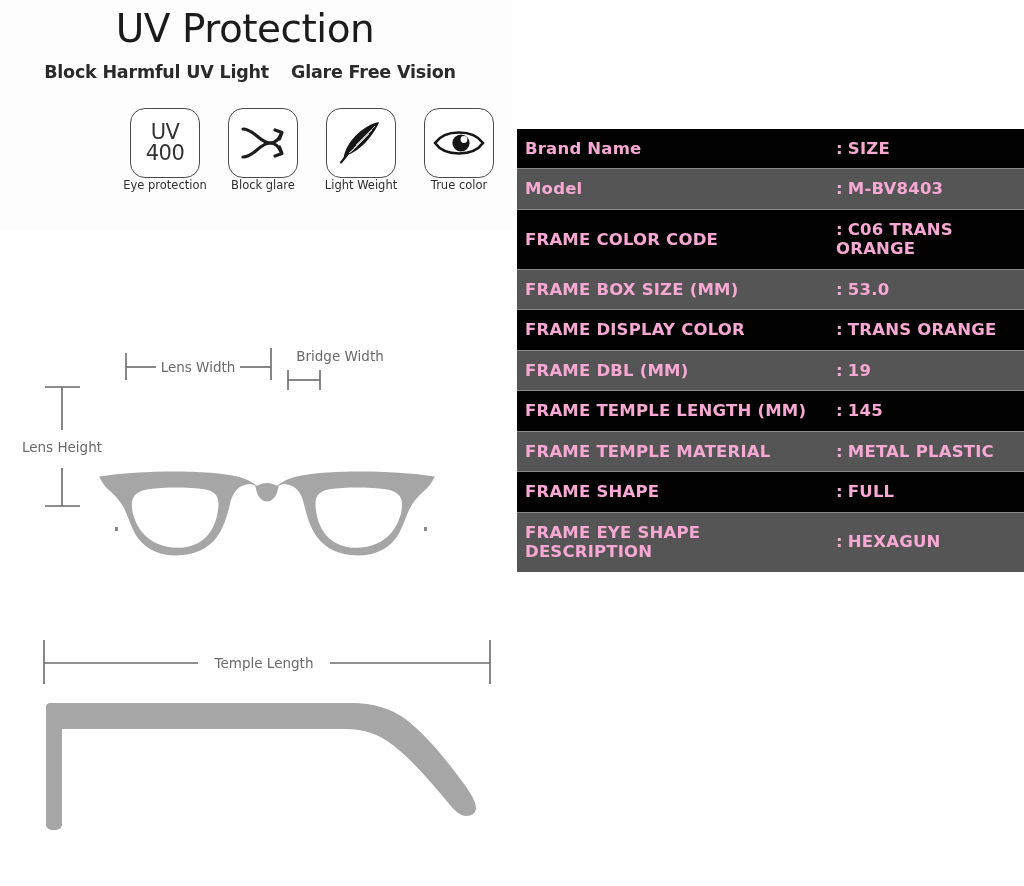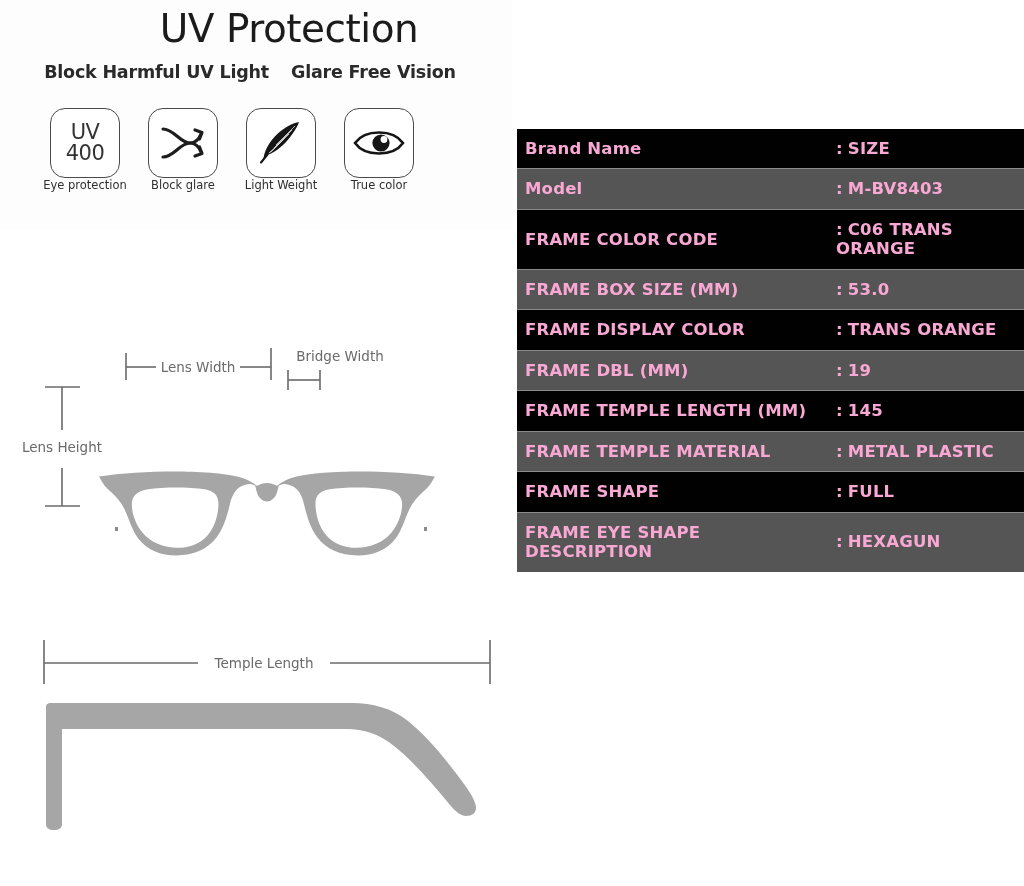--- a/index.html
+++ b/index.html
@@ -40,45 +40,44 @@
     left: 0; top: 6px;
     width: 490px;
     text-align: center;
     font-family: "DejaVu Sans", sans-serif;
     font-size: 39px;
     font-weight: 400;
     color: #1b1b1b;
     letter-spacing: -0.5px;
     line-height: 46px;
     white-space: nowrap;
-    margin-left: 44px;
   }
   #uv-subtitles {
     position: absolute;
     left: 0; top: 62px;
     width: 500px;
     display: flex;
     justify-content: center;
     gap: 22px;
     font-family: "DejaVu Sans", sans-serif;
     font-size: 17.5px;
     font-weight: 700;
     color: #2a2a2a;
     letter-spacing: -0.2px;
     white-space: nowrap;
     align-items: center;
   }
 
   #feature-row {
     position: absolute;
-    left: 36px;
+    left: 68px;
     top: 108px;
     width: 440px;
     display: flex;
-    justify-content: flex-start;
+    justify-content: flex-end;
   }
   .feature {
     width: 98px;
     display: flex;
     flex-direction: column;
     align-items: center;
   }
   .feature-box {
     width: 68px;
     height: 68px;

